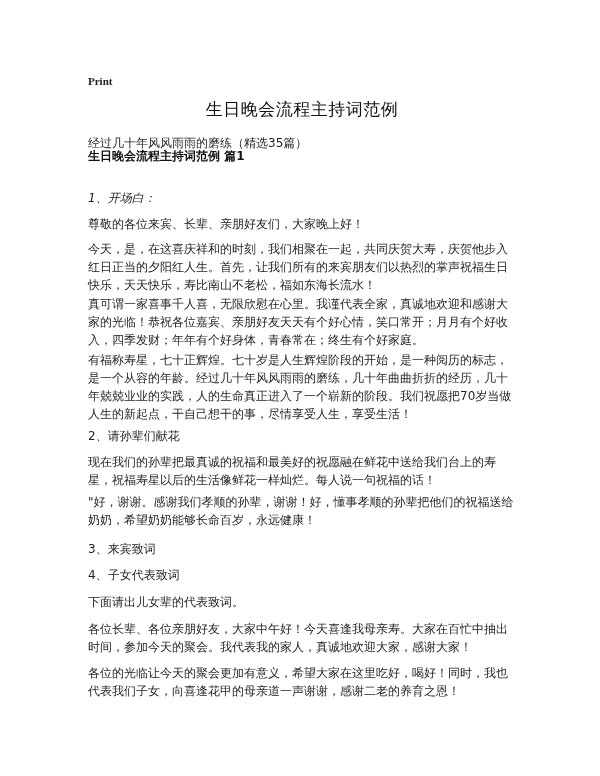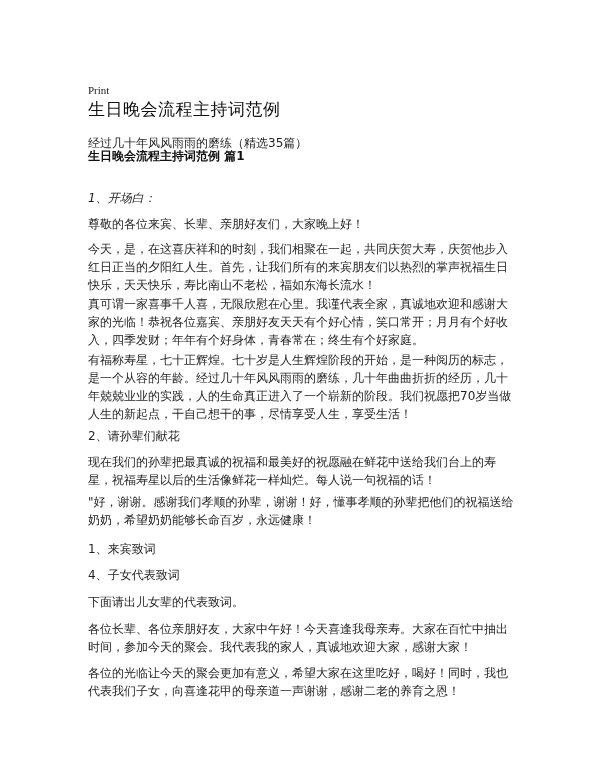--- a/index.html
+++ b/index.html
@@ -2,25 +2,25 @@
 <html><head>
 <meta charset="utf-8">
 <style>
   html, body { margin: 0; padding: 0; background: #ffffff; }
   body {
     width: 600px; height: 776px; overflow: hidden; position: relative;
     font-family: "DejaVu Sans", sans-serif; color: #1a1a1a;
   }
   .page { position: absolute; left: 88px; top: 0; width: 428px; }
   .print-label {
-    position: absolute; top: 84px; left: 0;
-    font-family: "Liberation Serif", serif; font-size: 11px; color: #222;
+    position: absolute; top: 75px; left: 0;
+    font-family: "Liberation Serif", serif; font-size: 11px; color: #222; font-weight: bold;
   }
   .title {
-    position: absolute; top: 98px; left: 0; width: 428px; 
+    position: absolute; top: 98px; left: 0; width: 428px; text-align: center;
     font-size: 17px; color: #111; letter-spacing: 0.5px;
   }
   .p { position: absolute; left: 0; width: 428px; font-size: 12px; line-height: 18px; color: #1f1f1f; }
   .bold { font-weight: bold; color: #111; }
 </style>
 </head>
 <body>
 
 <div class="page">
   <div class="print-label">Print</div>
@@ -29,18 +29,18 @@
   <div class="p bold" style="top:147px;">生日晚会流程主持词范例 篇1</div>
 
   <div class="p" style="top:189px;font-style:italic;">1、开场白：</div>
   <div class="p" style="top:215px;">尊敬的各位来宾、长辈、亲朋好友们，大家晚上好！</div>
   <div class="p" style="top:240px;">今天，是，在这喜庆祥和的时刻，我们相聚在一起，共同庆贺大寿，庆贺他步入红日正当的夕阳红人生。首先，让我们所有的来宾朋友们以热烈的掌声祝福生日快乐，天天快乐，寿比南山不老松，福如东海长流水！</div>
   <div class="p" style="top:295px;">真可谓一家喜事千人喜，无限欣慰在心里。我谨代表全家，真诚地欢迎和感谢大家的光临！恭祝各位嘉宾、亲朋好友天天有个好心情，笑口常开；月月有个好收入，四季发财；年年有个好身体，青春常在；终生有个好家庭。</div>
   <div class="p" style="top:351px;">有福称寿星，七十正辉煌。七十岁是人生辉煌阶段的开始，是一种阅历的标志，是一个从容的年龄。经过几十年风风雨雨的磨练，几十年曲曲折折的经历，几十年兢兢业业的实践，人的生命真正进入了一个崭新的阶段。我们祝愿把70岁当做人生的新起点，干自己想干的事，尽情享受人生，享受生活！</div>
   <div class="p" style="top:427px;">2、请孙辈们献花</div>
   <div class="p" style="top:453px;">现在我们的孙辈把最真诚的祝福和最美好的祝愿融在鲜花中送给我们台上的寿星，祝福寿星以后的生活像鲜花一样灿烂。每人说一句祝福的话！</div>
   <div class="p" style="top:493px;">"好，谢谢。感谢我们孝顺的孙辈，谢谢！好，懂事孝顺的孙辈把他们的祝福送给奶奶，希望奶奶能够长命百岁，永远健康！</div>
-  <div class="p" style="top:540px;">1、来宾致词</div>
+  <div class="p" style="top:540px;">3、来宾致词</div>
   <div class="p" style="top:566px;">4、子女代表致词</div>
   <div class="p" style="top:593px;">下面请出儿女辈的代表致词。</div>
   <div class="p" style="top:620px;">各位长辈、各位亲朋好友，大家中午好！今天喜逢我母亲寿。大家在百忙中抽出时间，参加今天的聚会。我代表我的家人，真诚地欢迎大家，感谢大家！</div>
   <div class="p" style="top:664px;">各位的光临让今天的聚会更加有意义，希望大家在这里吃好，喝好！同时，我也代表我们子女，向喜逢花甲的母亲道一声谢谢，感谢二老的养育之恩！</div>
 </div>
 
 </body></html>

